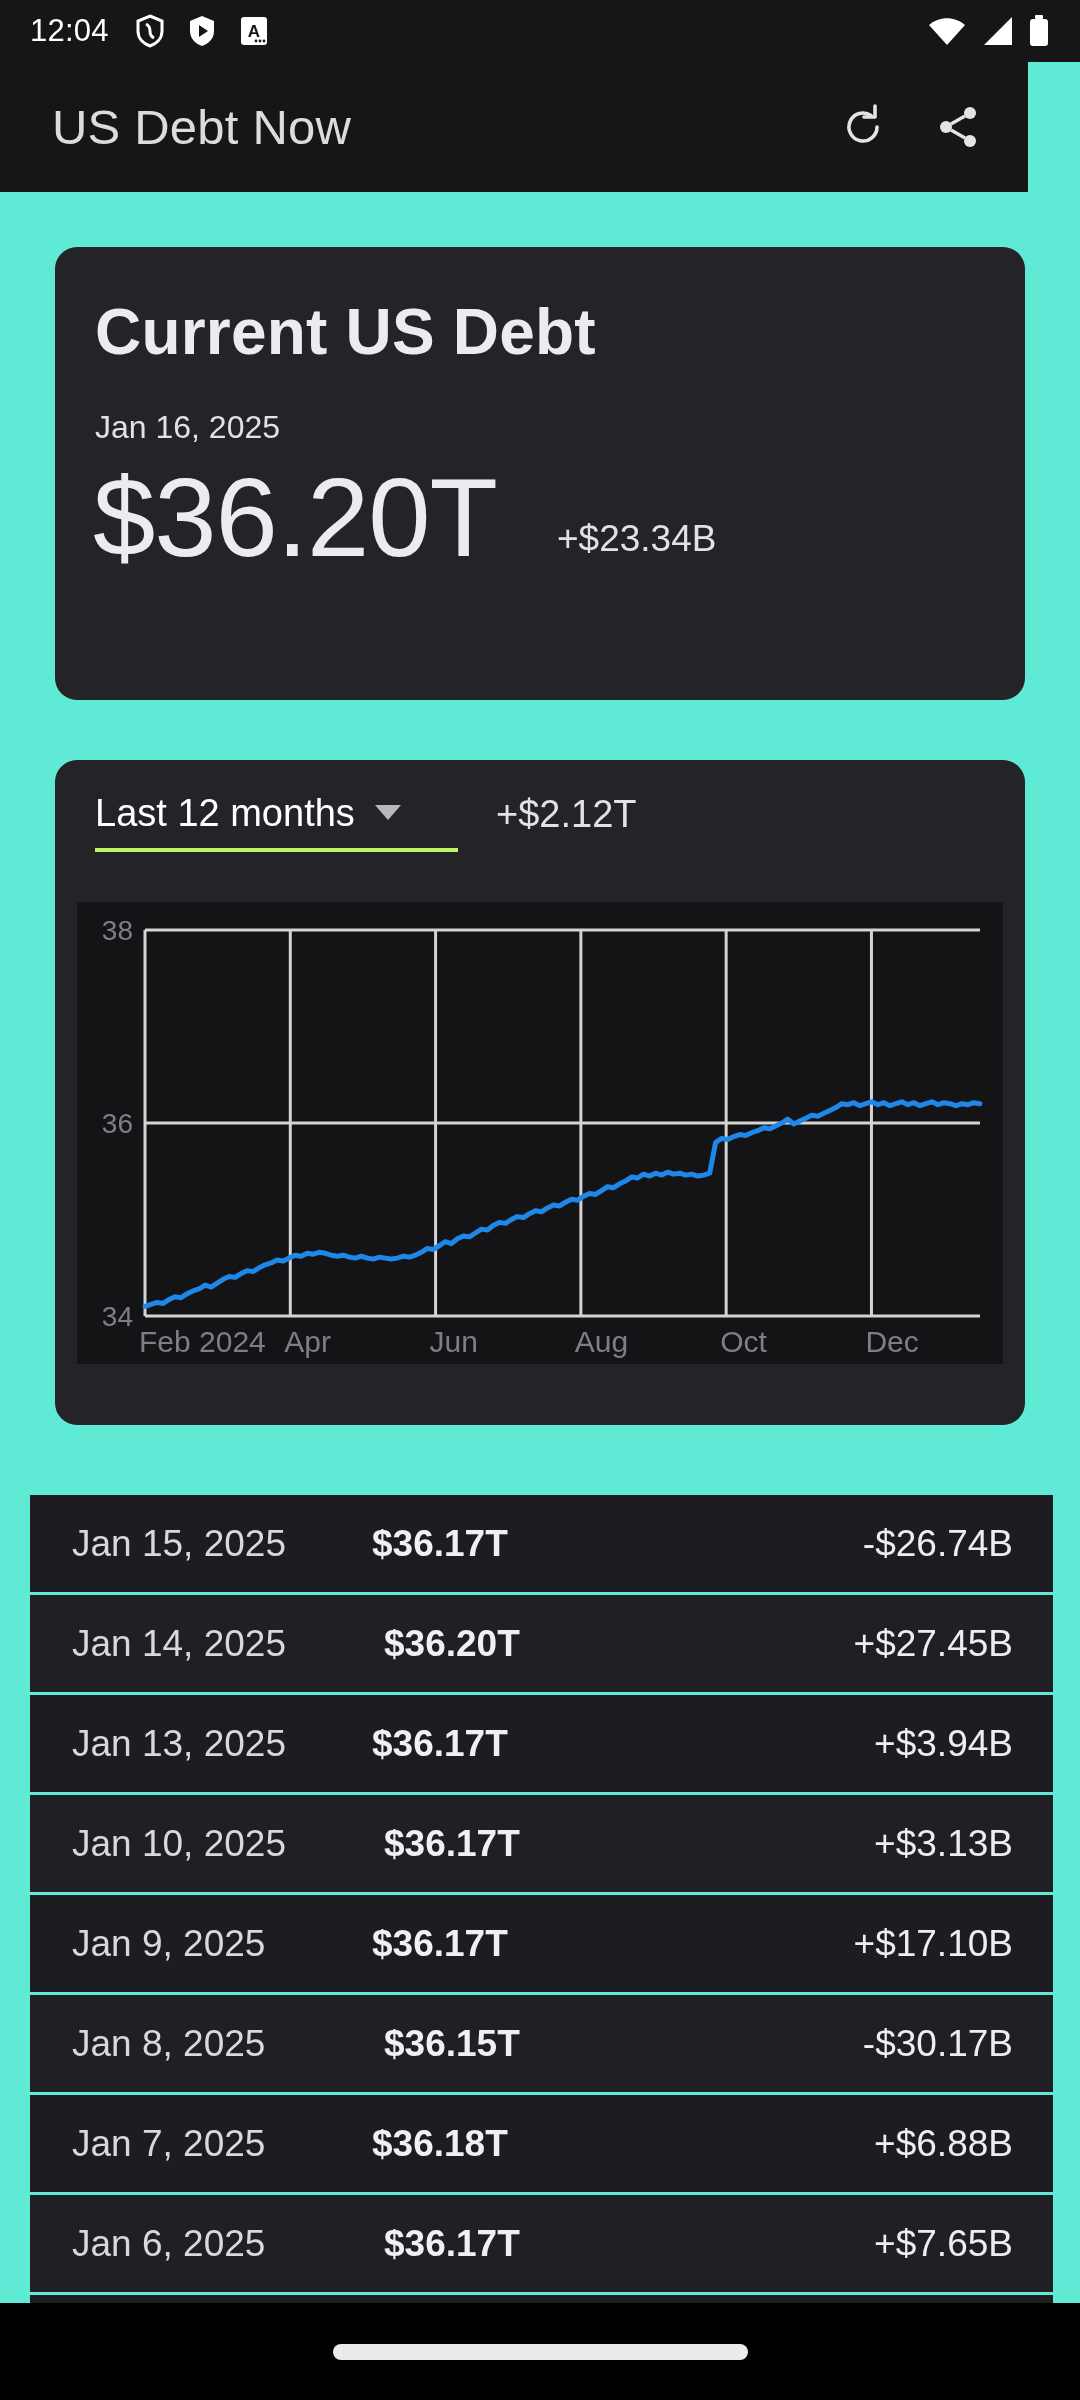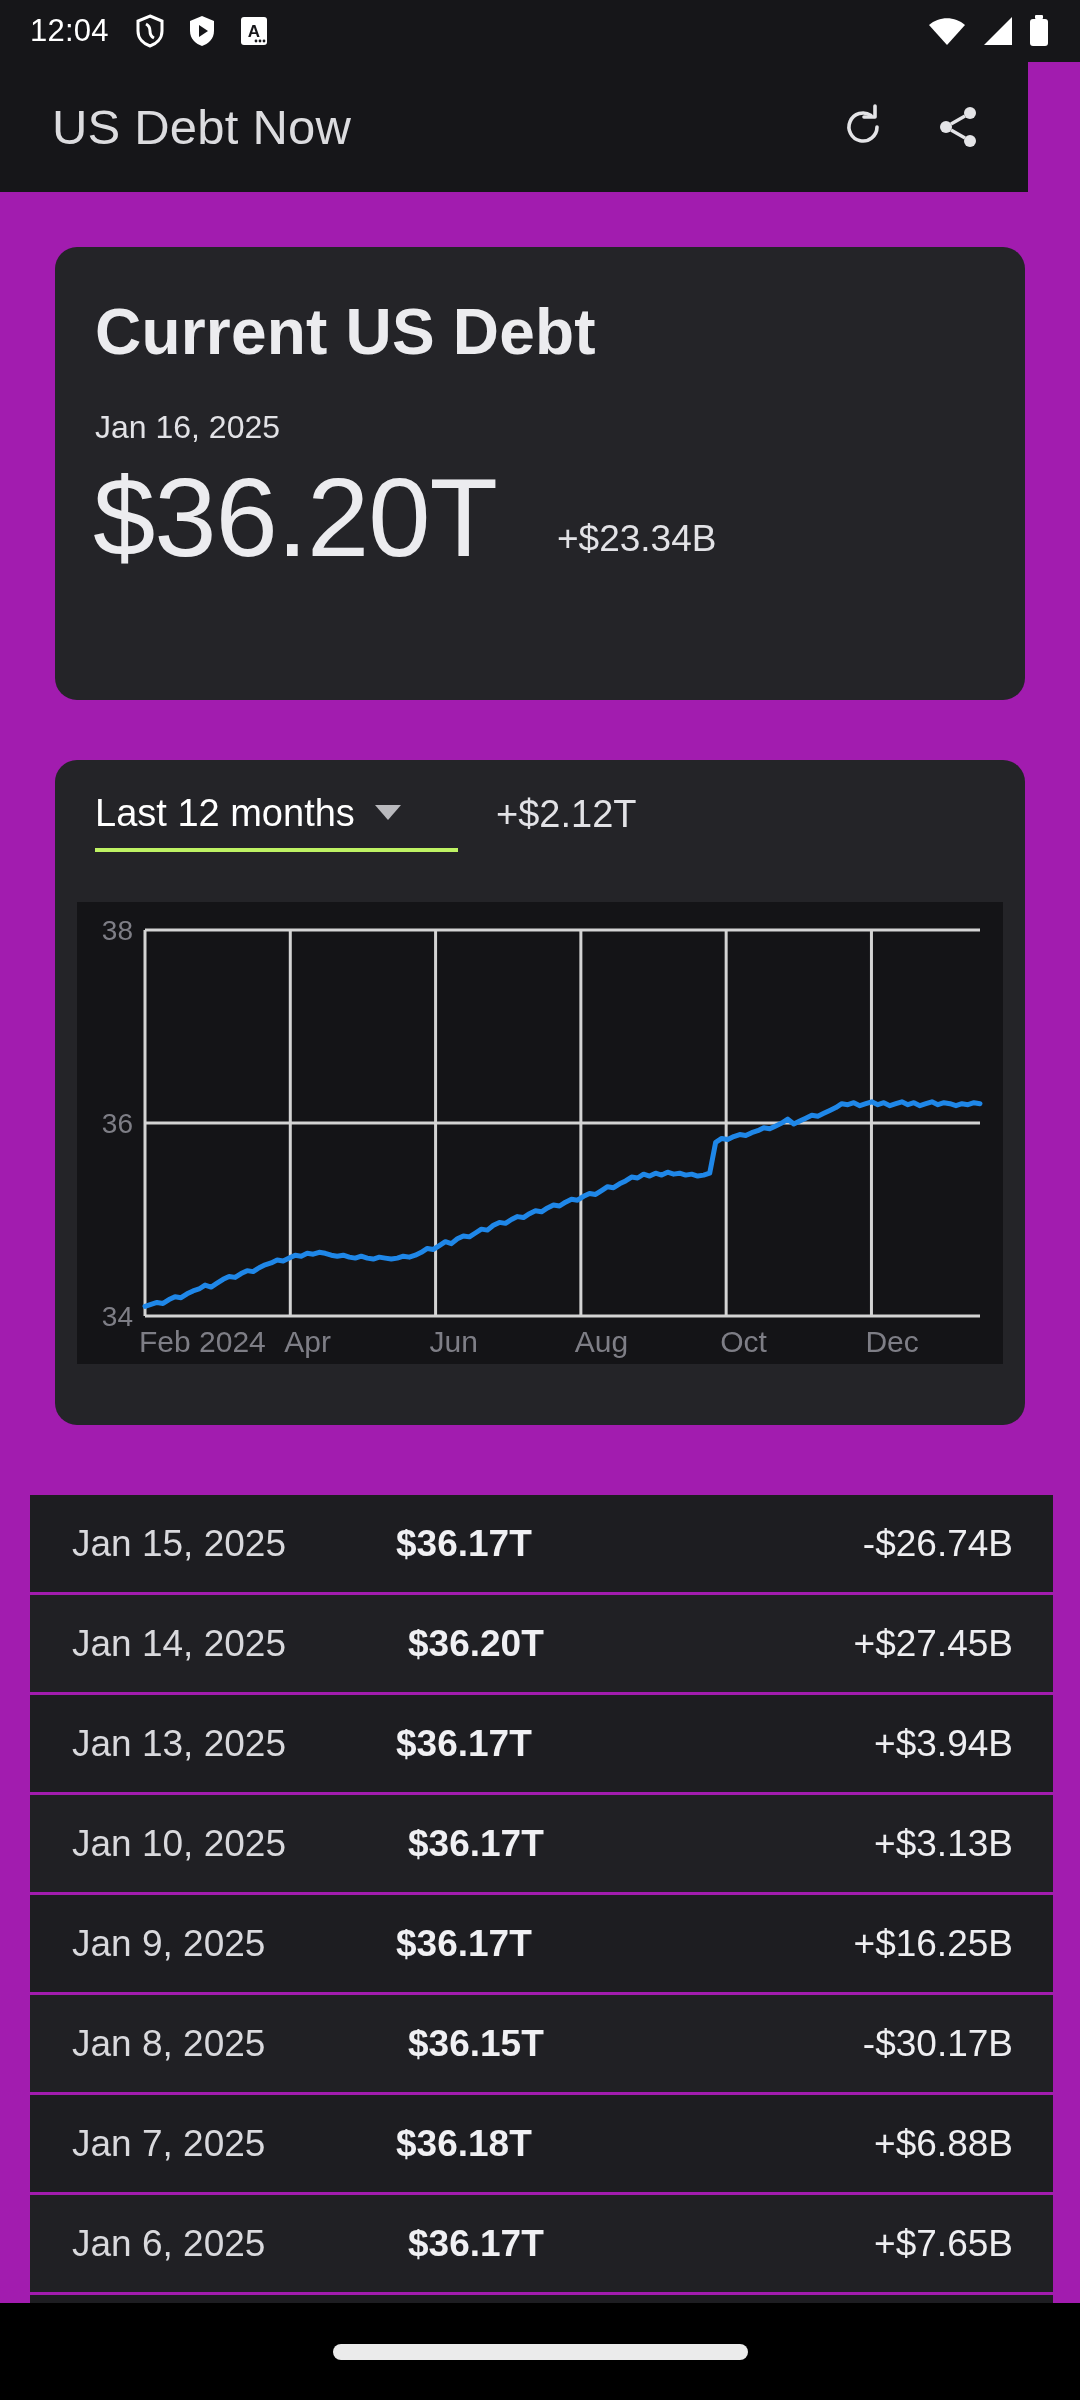--- a/index.html
+++ b/index.html
@@ -5,21 +5,21 @@
   * { margin:0; padding:0; box-sizing:border-box; }
   html,body {
     width:1080px; height:2400px;
     background:#000;
     font-family:"Liberation Sans", sans-serif;
     overflow:hidden;
   }
   .phone {
     position:relative;
     width:1080px; height:2400px;
-    background:#a21caf;
+    background:#5eead4;
     overflow:hidden;
   }
 
   
   .statusbar {
     position:absolute; top:0; left:0;
     width:1080px; height:62px;
     display:flex; align-items:center;
     padding:0 30px;
     background:#161619;
@@ -113,21 +113,21 @@
   
   .table { position:absolute; left:30px; top:1495px; width:1023px; }
   .trow {
     height:97px; margin-bottom:3px;
     background:#1d1d21;
     display:flex; align-items:center;
     padding:0 40px 0 42px;
   }
   .trow.alt { background:#202024;gap:12px; }
   .t-date  { color:#d9d9dd; font-size:37px; flex:0 0 300px; }
-  .t-value { color:#f0f0f3; font-size:37px; font-weight:700; flex:0 0 320px;margin-left:24px; }
+  .t-value { color:#f0f0f3; font-size:37px; font-weight:700; flex:0 0 320px; }
   .t-delta { color:#eeeef1; font-size:37px; flex:1; text-align:right; }
 
   
   .navbar {
     position:absolute; left:0; bottom:0;
     width:1080px; height:97px;
     background:#000000;
     display:flex; align-items:center; justify-content:center;
   }
   .nav-pill {
@@ -274,21 +274,21 @@
         <span class="t-delta">+$3.94B</span>
       </div>
       <div class="trow alt">
         <span class="t-date">Jan 10, 2025</span>
         <span class="t-value">$36.17T</span>
         <span class="t-delta">+$3.13B</span>
       </div>
       <div class="trow">
         <span class="t-date">Jan 9, 2025</span>
         <span class="t-value">$36.17T</span>
-        <span class="t-delta">+$16.25B</span>
+        <span class="t-delta">+$17.10B</span>
       </div>
       <div class="trow alt">
         <span class="t-date">Jan 8, 2025</span>
         <span class="t-value">$36.15T</span>
         <span class="t-delta">-$30.17B</span>
       </div>
       <div class="trow">
         <span class="t-date">Jan 7, 2025</span>
         <span class="t-value">$36.18T</span>
         <span class="t-delta">+$6.88B</span>

